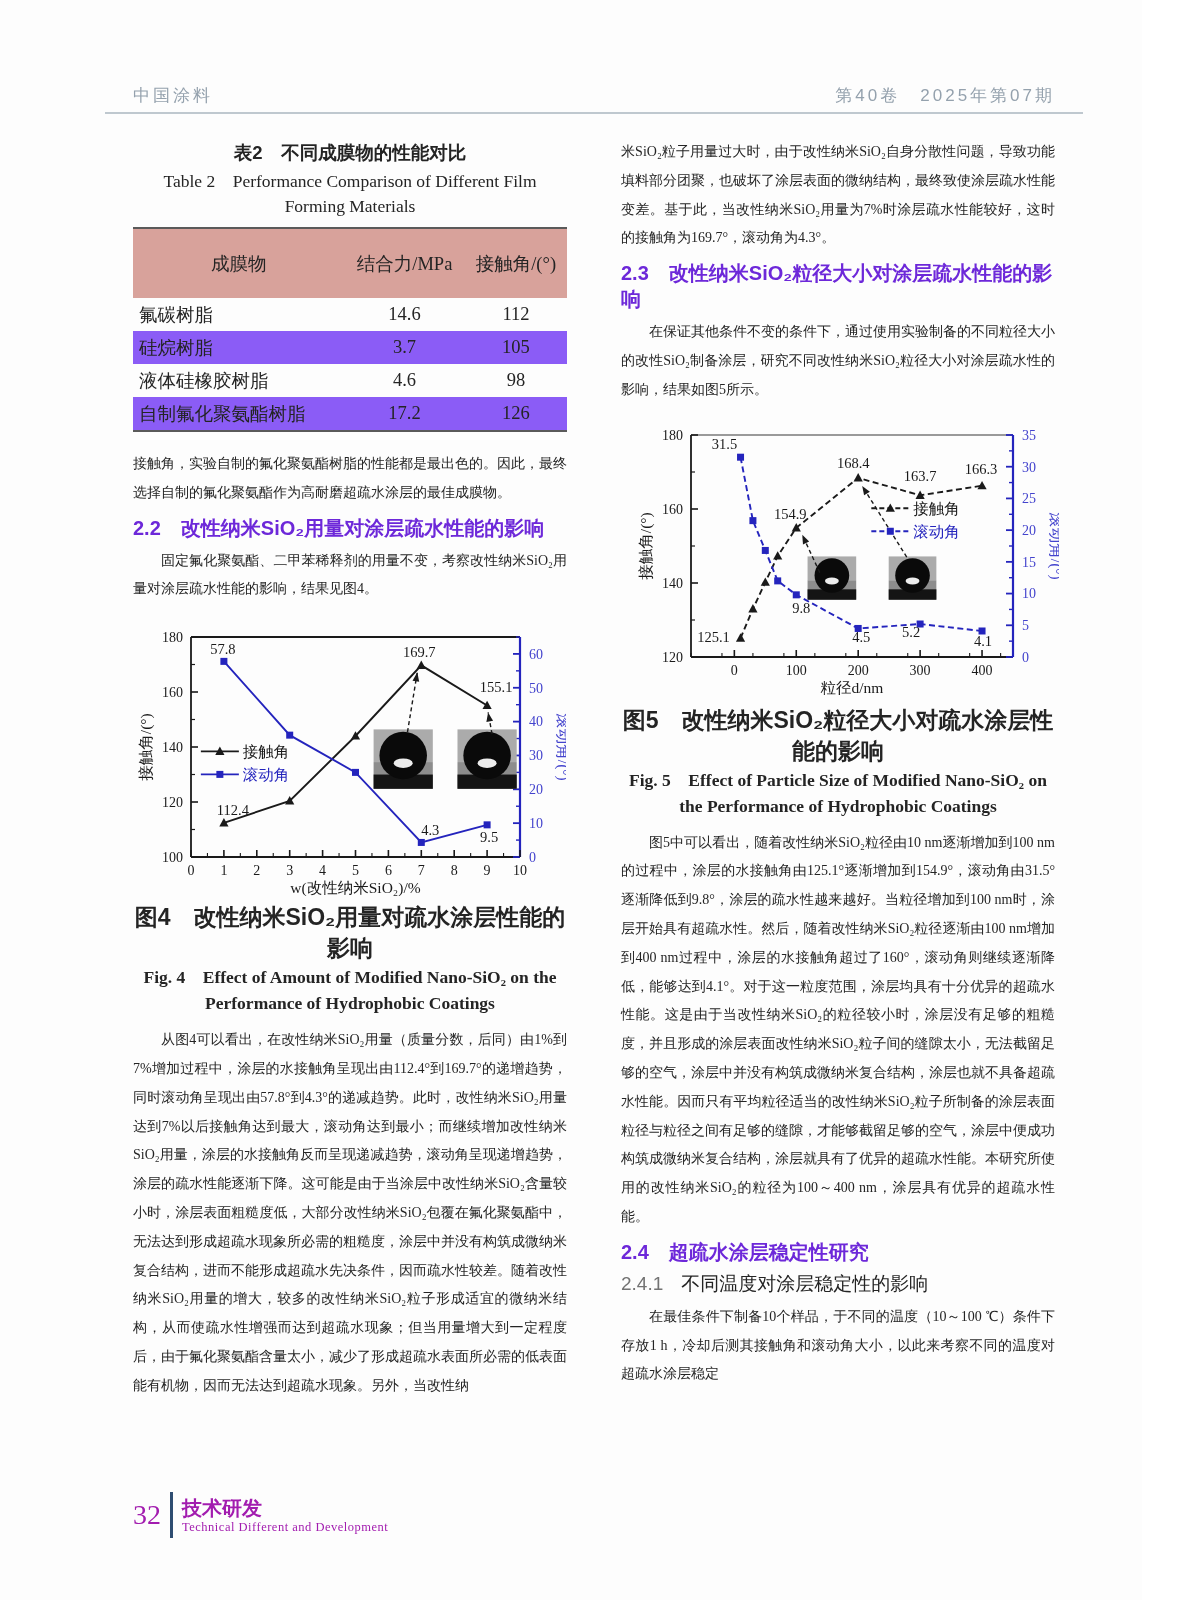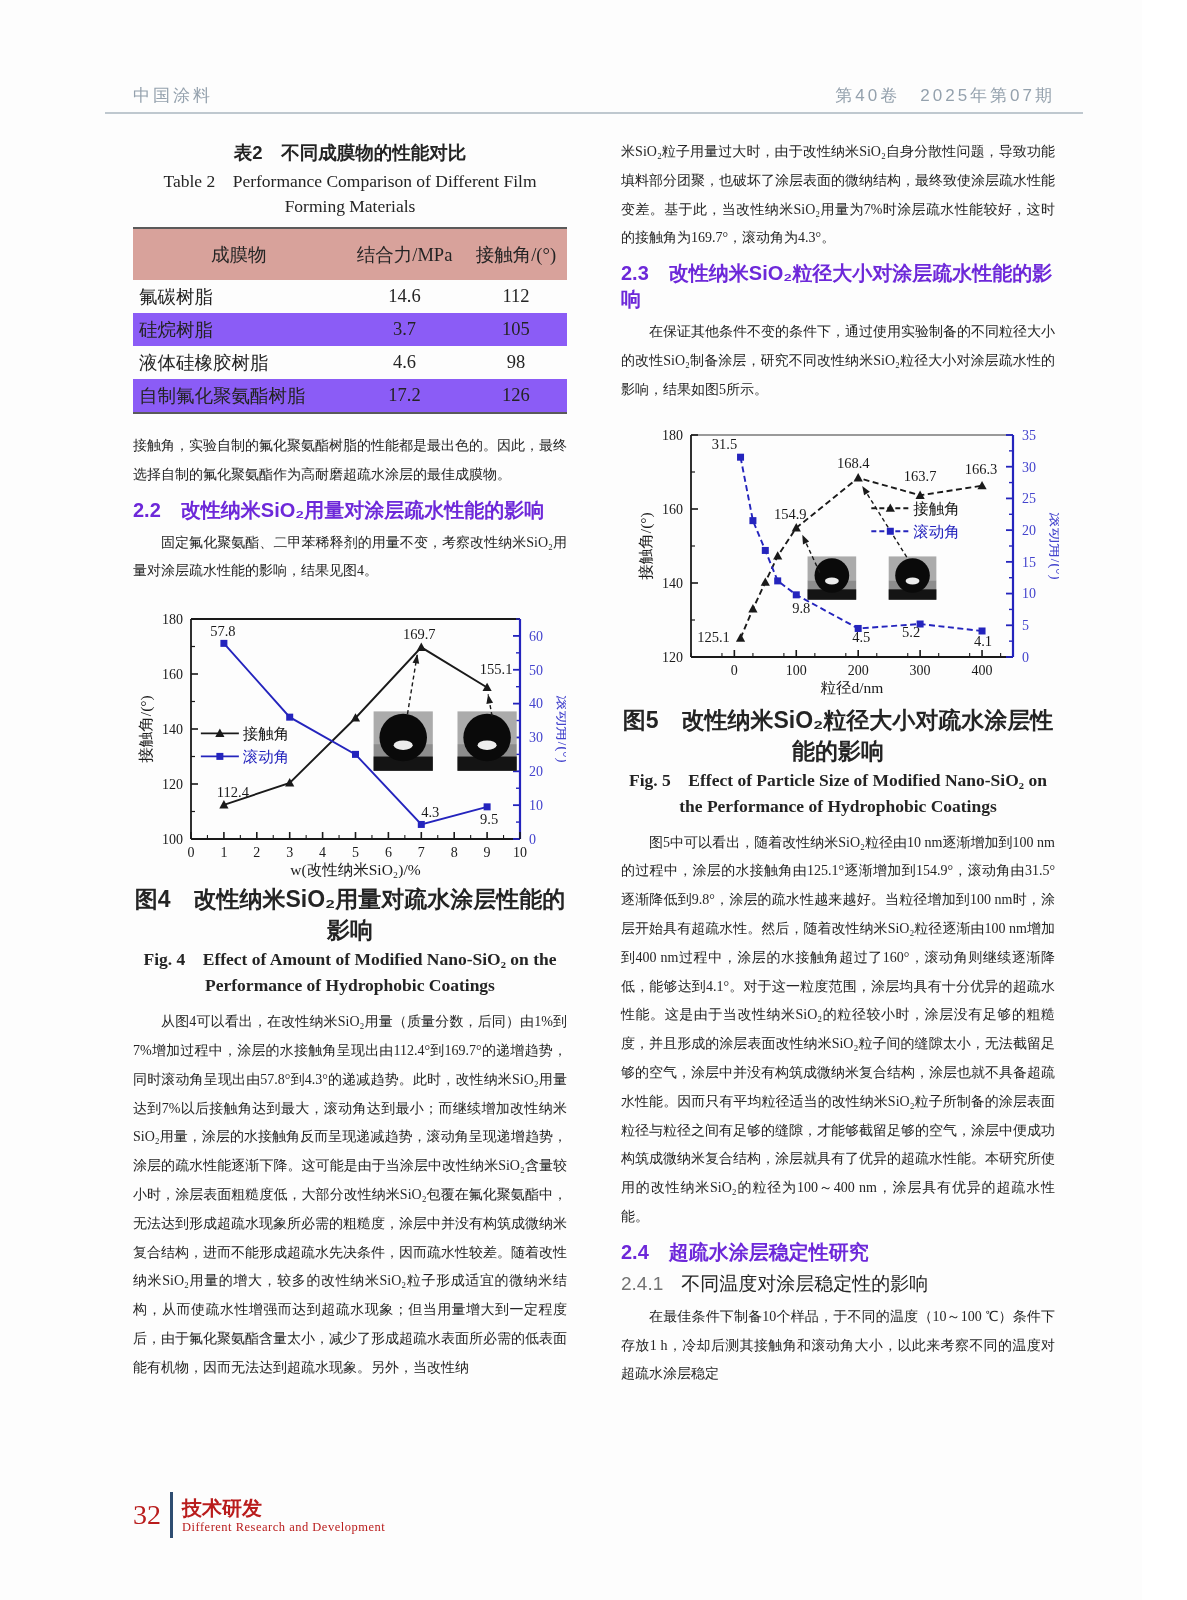--- a/index.html
+++ b/index.html
@@ -16,29 +16,29 @@
   .indent{text-indent:2em;}
   .sec-heading{font-family:"Liberation Sans",sans-serif;font-weight:bold;color:#6d28d9;
                font-size:20px;margin:7px 0 6px 0;line-height:26px;}
   .sub-heading{font-family:"Liberation Sans",sans-serif;font-size:19px;margin:6px 0 6px 0;color:#242424;}
   .sub-heading .num{color:#737373;margin-right:18px;}
   .tbl-cap-zh{text-align:center;font-family:"Liberation Sans",sans-serif;font-weight:bold;
               font-size:18.5px;margin:2px 0 4px 0;}
   .tbl-cap-en{text-align:center;font-weight:normal;font-size:17.5px;line-height:25px;margin-bottom:8px;}
   table.t2{width:100%;border-collapse:collapse;font-size:18.5px;border-top:2px solid #5a5a5a;
            border-bottom:2px solid #5a5a5a;margin-bottom:18px;}
-  table.t2 th{background:#d8a29b;font-weight:normal;padding:13px 2px;text-align:center;}
+  table.t2 th{background:#d8a29b;font-weight:normal;padding:22px 2px;text-align:center;}
   table.t2 td{padding:4px 2px;text-align:center;}
   table.t2 td.c1{text-align:left;padding-left:6px;}
   table.t2 tr.alt{background:#8b5cf6;}
   .figure{margin:10px 0 4px 0;text-align:center;}
   .fig-cap-zh{text-align:center;font-family:"Liberation Sans",sans-serif;font-weight:bold;
               font-size:23px;margin-top:2px;}
   .fig-cap-en{text-align:center;font-weight:bold;font-size:17.5px;line-height:26px;margin-bottom:10px;}
-  .footer{position:absolute;left:133px;top:1492px;display:flex;align-items:center;color:#b91c1c;}
+  .footer{position:absolute;left:133px;top:1492px;display:flex;align-items:center;color:#a21caf;}
   .footer .pagenum{font-size:28px;margin-right:9px;}
   .footer .bar{width:3px;height:46px;background:#2e4d71;margin-right:9px;}
   .footer .zh{font-family:"Liberation Sans",sans-serif;font-weight:bold;font-size:20px;line-height:24px;}
   .footer .en{font-size:12.5px;letter-spacing:0.5px;}
 </style>
 </head>
 <body>
 
 <div class="page">
 
@@ -353,17 +353,17 @@
       <span class="num">2.4.1</span><span>不同温度对涂层稳定性的影响</span>
     </div>
     <p class="para indent">在最佳条件下制备10个样品，于不同的温度（10～100 ℃）条件下存放1 h，冷却后测其接触角和滚动角大小，以此来考察不同的温度对超疏水涂层稳定</p>
   </div>
 
   <div class="footer">
     <span class="pagenum">32</span>
     <span class="bar"></span>
     <span>
       <div class="zh">技术研发</div>
-      <div class="en">Different Research and Development</div>
+      <div class="en">Technical Different and Development</div>
     </span>
   </div>
 
 </div>
 
 </body></html>

